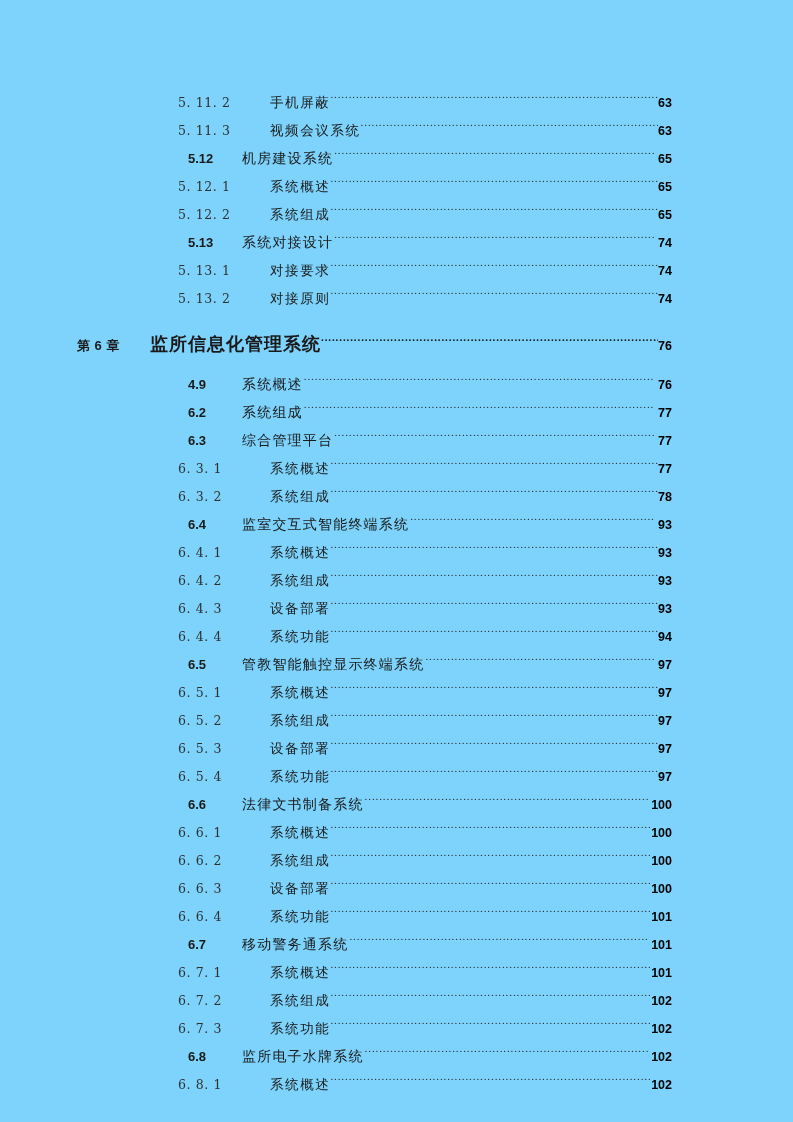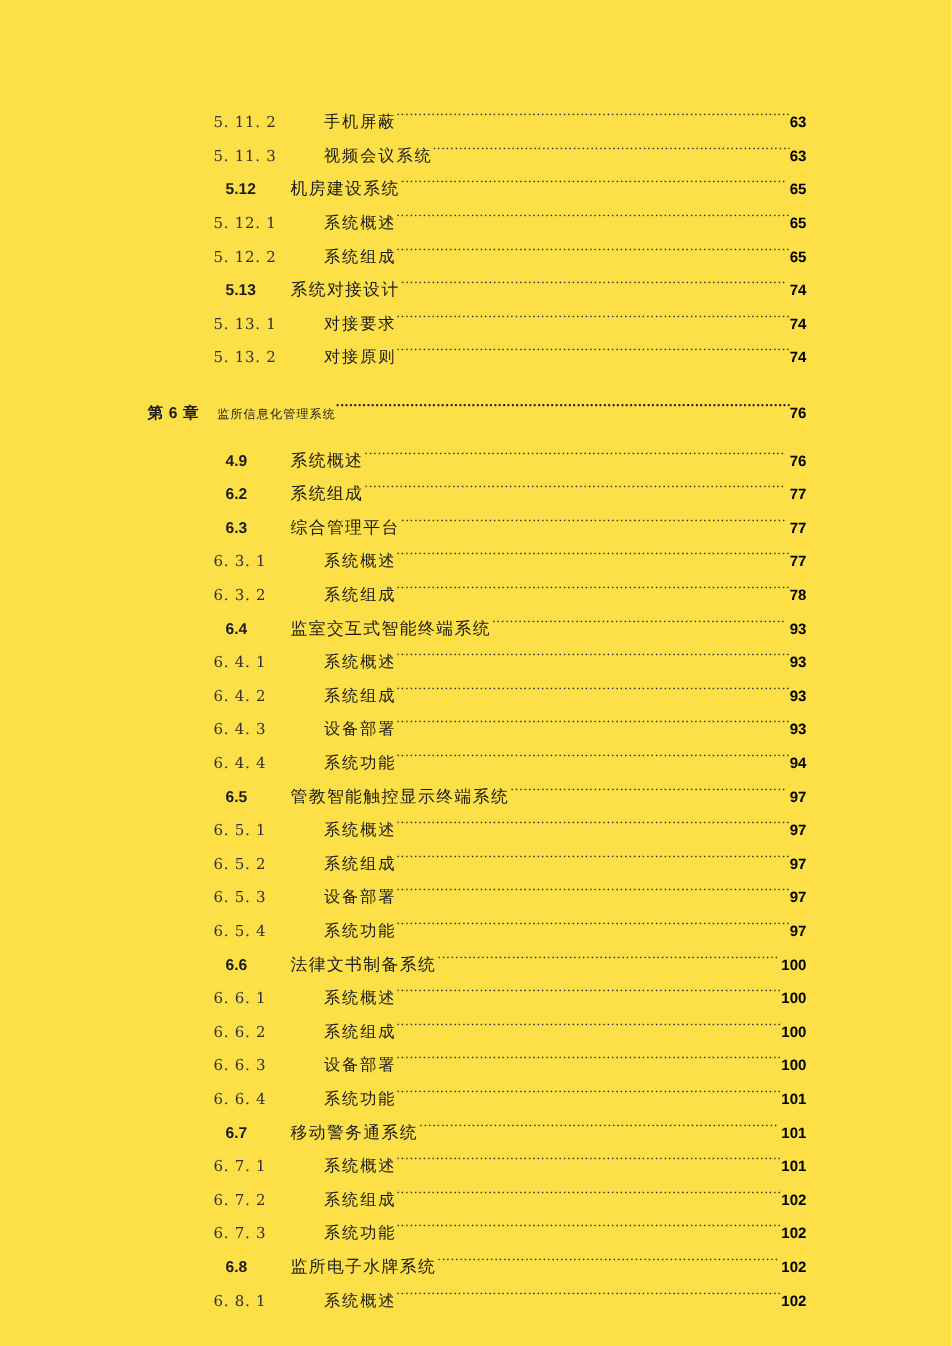--- a/index.html
+++ b/index.html
@@ -12,21 +12,21 @@
     height: 1122px;
     font-family: "Liberation Serif", "DejaVu Serif", serif;
     color: #000000;
     overflow: hidden;
   }
 
   .page {
     position: relative;
     width: 793px;
     height: 1122px;
-    background: #fde047;
+    background: #7dd3fc;
     box-sizing: border-box;
     padding-top: 88px;
   }
 
   .toc {
     width: 793px;
   }
 
   
   .toc-row {
@@ -127,28 +127,27 @@
     height: 28px;
     line-height: 28px;
     margin-top: 18px;
     margin-bottom: 12px;
   }
   .chap .num {
     font-family: "Liberation Sans", "DejaVu Sans", sans-serif;
     font-weight: bold;
     font-size: 13px;
     width: 73px;
-    padding-left: 108px;
+    padding-left: 77px;
     letter-spacing: 0.5px;
-    text-align: center;
   }
   .chap .title {
     font-family: "DejaVu Sans", "Liberation Sans", sans-serif;
-    font-weight: normal;
-    font-size: 10px;
+    font-weight: bold;
+    font-size: 18px;
     letter-spacing: 1px;
   }
   .chap .pg {
     font-family: "Liberation Sans", "DejaVu Sans", sans-serif;
     font-weight: bold;
     font-size: 12.5px;
     padding-right: 121px;
   }
   .chap .leader::after {
     color: #111111;

